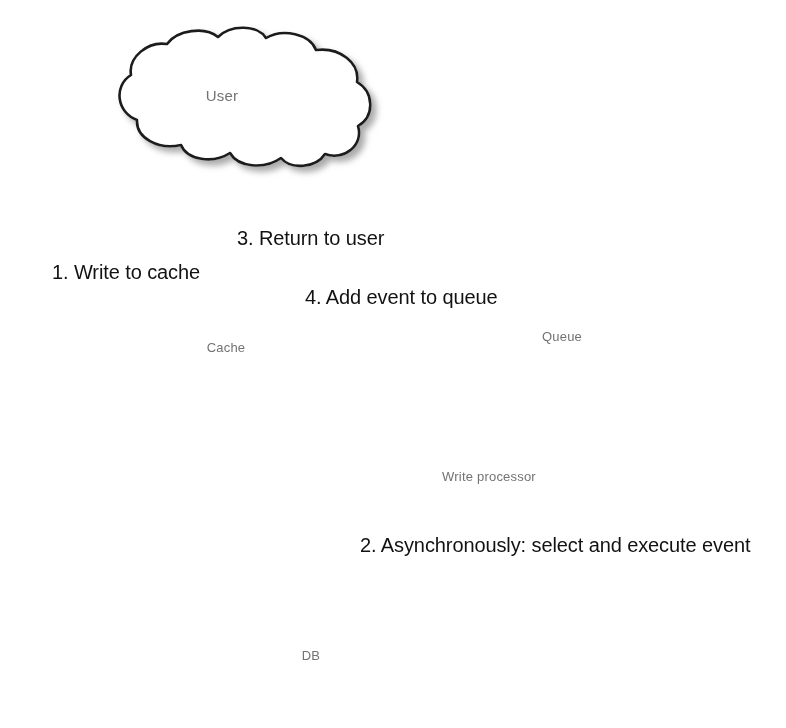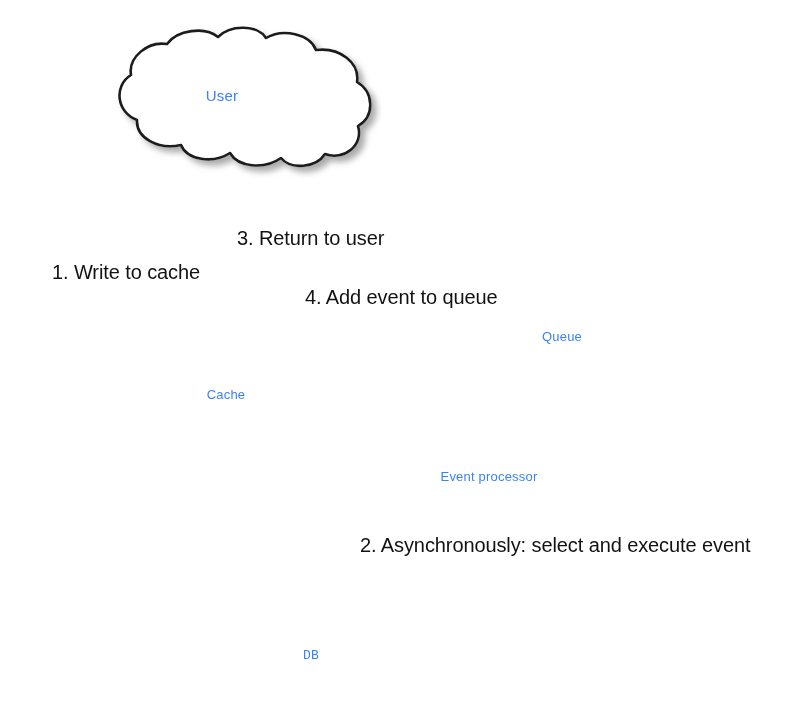--- a/index.html
+++ b/index.html
@@ -17,21 +17,21 @@
   }
   #canvas {
     position: absolute;
     top: 0; left: 0;
     width: 786px;
     height: 728px;
   }
   .node-label {
     position: absolute;
     font-size: 13px;
-    color: #3b82f6;
+    color: #737373;
     white-space: nowrap;
     transform: translate(-50%, -50%);
     letter-spacing: 0.2px;
     pointer-events: none;
   }
   .node-label.big {
     font-size: 15px;
   }
   .step-label {
     position: absolute;
@@ -106,27 +106,27 @@
   
   <g filter="url(#dropshadow)">
     <path fill="#ffffff" stroke="#1a1a1a" stroke-width="2.4" d="M266,612 L266,681 A45,16 0 0 0 356,681 L356,612 Z">
     <ellipse cx="311" cy="612" rx="45" ry="16" fill="#ffffff" stroke="#1a1a1a" stroke-width="2.4">
   </ellipse></path></g>
 
 
 
 <div class="node-label big" style="left:222px; top:95px;">User</div>
 
-<div class="node-label" style="left:226px; top:347px;margin-top:47px;">Cache</div>
+<div class="node-label" style="left:226px; top:347px;">Cache</div>
 
 <div class="node-label" style="left:562px; top:336px;">Queue</div>
 
-<div class="node-label" style="left:489px; top:476px;">Event processor</div>
+<div class="node-label" style="left:489px; top:476px;">Write processor</div>
 
-<div class="node-label" style="left:311px; top:655px;font-family:Liberation Mono, monospace;">DB</div>
+<div class="node-label" style="left:311px; top:655px;">DB</div>
 
 
 <div class="step-label" style="left:52px; top:261px;text-align:center;">1. Write to cache</div>
 
 <div class="step-label" style="left:305px; top:286px;">4. Add event to queue</div>
 
 <div class="step-label" style="left:237px; top:227px;">3. Return to user</div>
 
 <div class="step-label" style="left:360px; top:534px;">2. Asynchronously: select and execute event</div>
 

